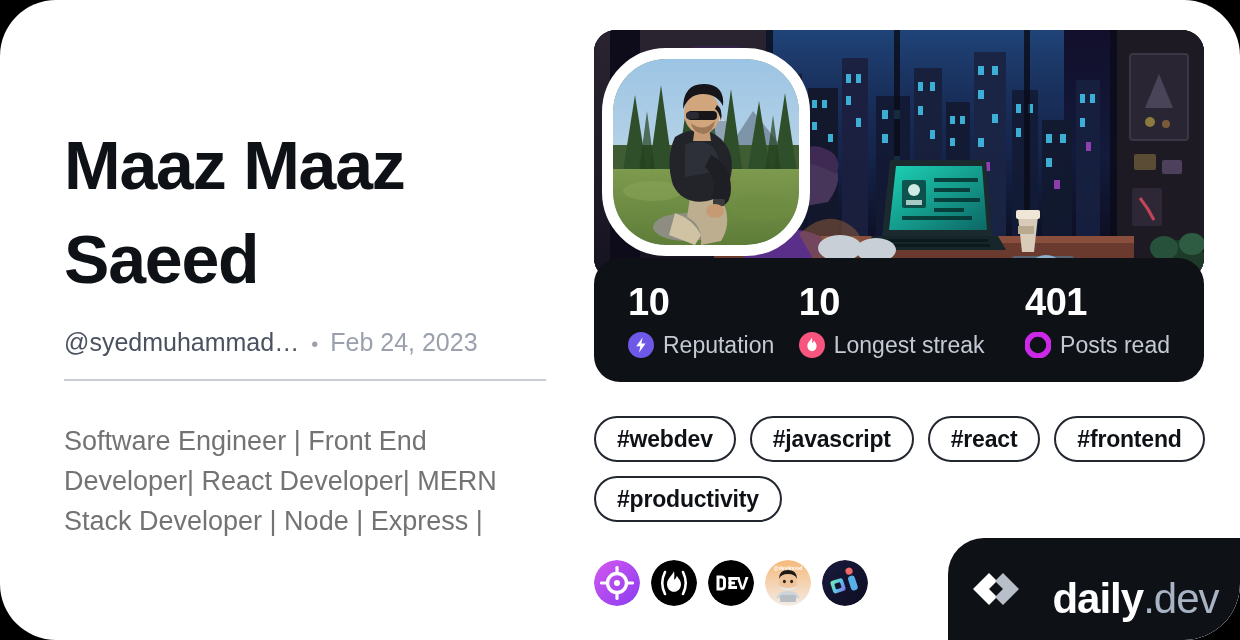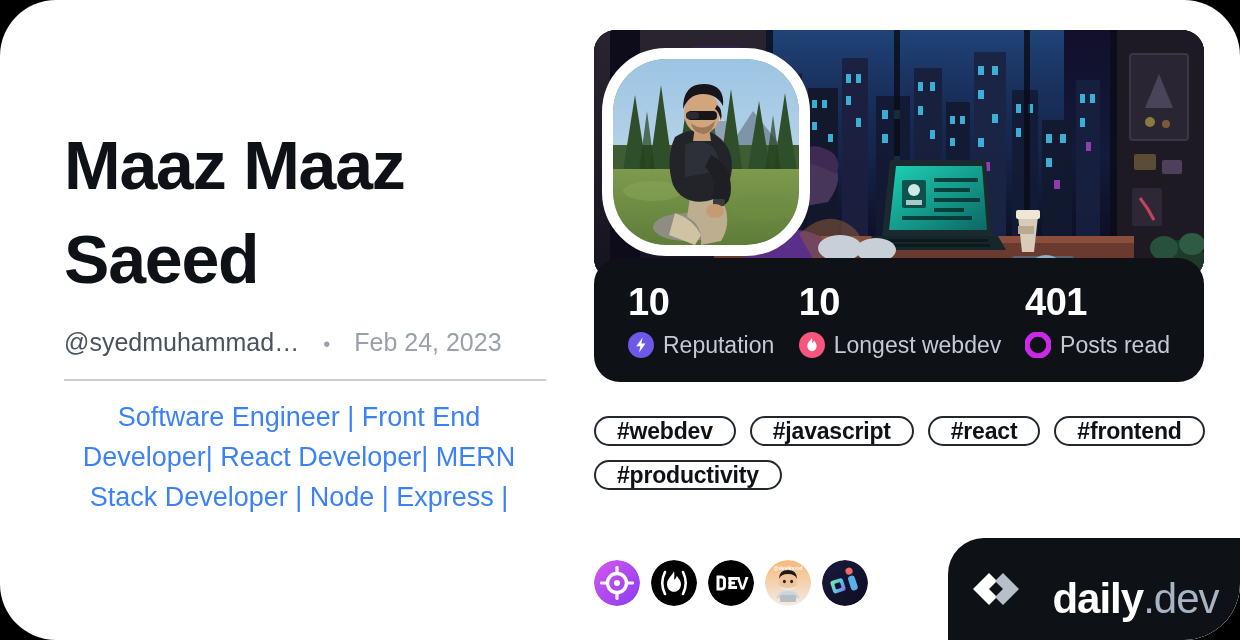--- a/index.html
+++ b/index.html
@@ -42,21 +42,20 @@
     letter-spacing: -1.2px;
     margin: 0;
     word-break: break-word;
   }
 
   .meta-row {
     display: flex;
     align-items: baseline;
     margin-top: 22px;
     font-size: 25px;
-    gap: 12px;
   }
   .handle {
     color: #4a5260;
     white-space: nowrap;
     overflow: hidden;
     text-overflow: ellipsis;
     max-width: 285px;
     display: inline-block;
   }
   .meta-dot {
@@ -70,26 +69,25 @@
   }
 
   .divider {
     margin-top: 22px;
     width: 482px;
     height: 2px;
     background: #c9ccd2;
   }
 
   .bio {
-    margin-top: 16px;
+    margin-top: 40px;
     font-size: 27px;
     line-height: 40px;
-    color: #3b82f6;
+    color: #737373;
     width: 470px;
-    text-align: center;
   }
 
   
   .right-col {
     position: absolute;
     left: 594px;
     top: 30px;
     width: 610px;
   }
 
@@ -182,21 +180,21 @@
     left: 594px;
     top: 416px;
     width: 616px;
     display: flex;
     flex-wrap: wrap;
     gap: 14px;
   }
   .tag {
     border: 2px solid #22272f;
     border-radius: 26px;
-    height: 30px;
+    height: 46px;
     padding: 0 21px;
     display: flex;
     align-items: center;
     font-size: 23px;
     font-weight: bold;
     color: #0e1217;
     box-sizing: border-box;
     background: #ffffff;
     letter-spacing: -0.2px;
   }
@@ -520,21 +518,21 @@
 
         <div class="stat">
           <span class="stat-value">10</span>
           <span class="stat-label-row">
             <span class="stat-icon">
               <svg viewBox="0 0 26 26" width="26" height="26" xmlns="http://www.w3.org/2000/svg">
                 <circle cx="13" cy="13" r="13" fill="#f8557e"></circle>
                 <path d="M13 5.6 c-1.3 3.2 -4.6 4.4 -4.6 8.4 c0 3 2.1 5.2 4.6 5.2 c2.5 0 4.6 -2.2 4.6 -5.2 c0 -2.5 -1.6 -3.6 -2.6 -5.4 c-0.5 1.6 -1.3 2.1 -1.9 2.5 c0.3 -1.7 0.2 -3.6 -0.1 -5.5 Z" fill="#ffffff"></path>
               </svg>
             </span>
-            <span class="stat-label">Longest webdev</span>
+            <span class="stat-label">Longest streak</span>
           </span>
         </div>
 
         <div class="stat">
           <span class="stat-value">401</span>
           <span class="stat-label-row">
             <span class="stat-icon">
               <svg viewBox="0 0 26 26" width="26" height="26" xmlns="http://www.w3.org/2000/svg">
                 <circle cx="13" cy="13" r="11" fill="none" stroke="#cb28e8" stroke-width="5.5"></circle>
               </svg>

